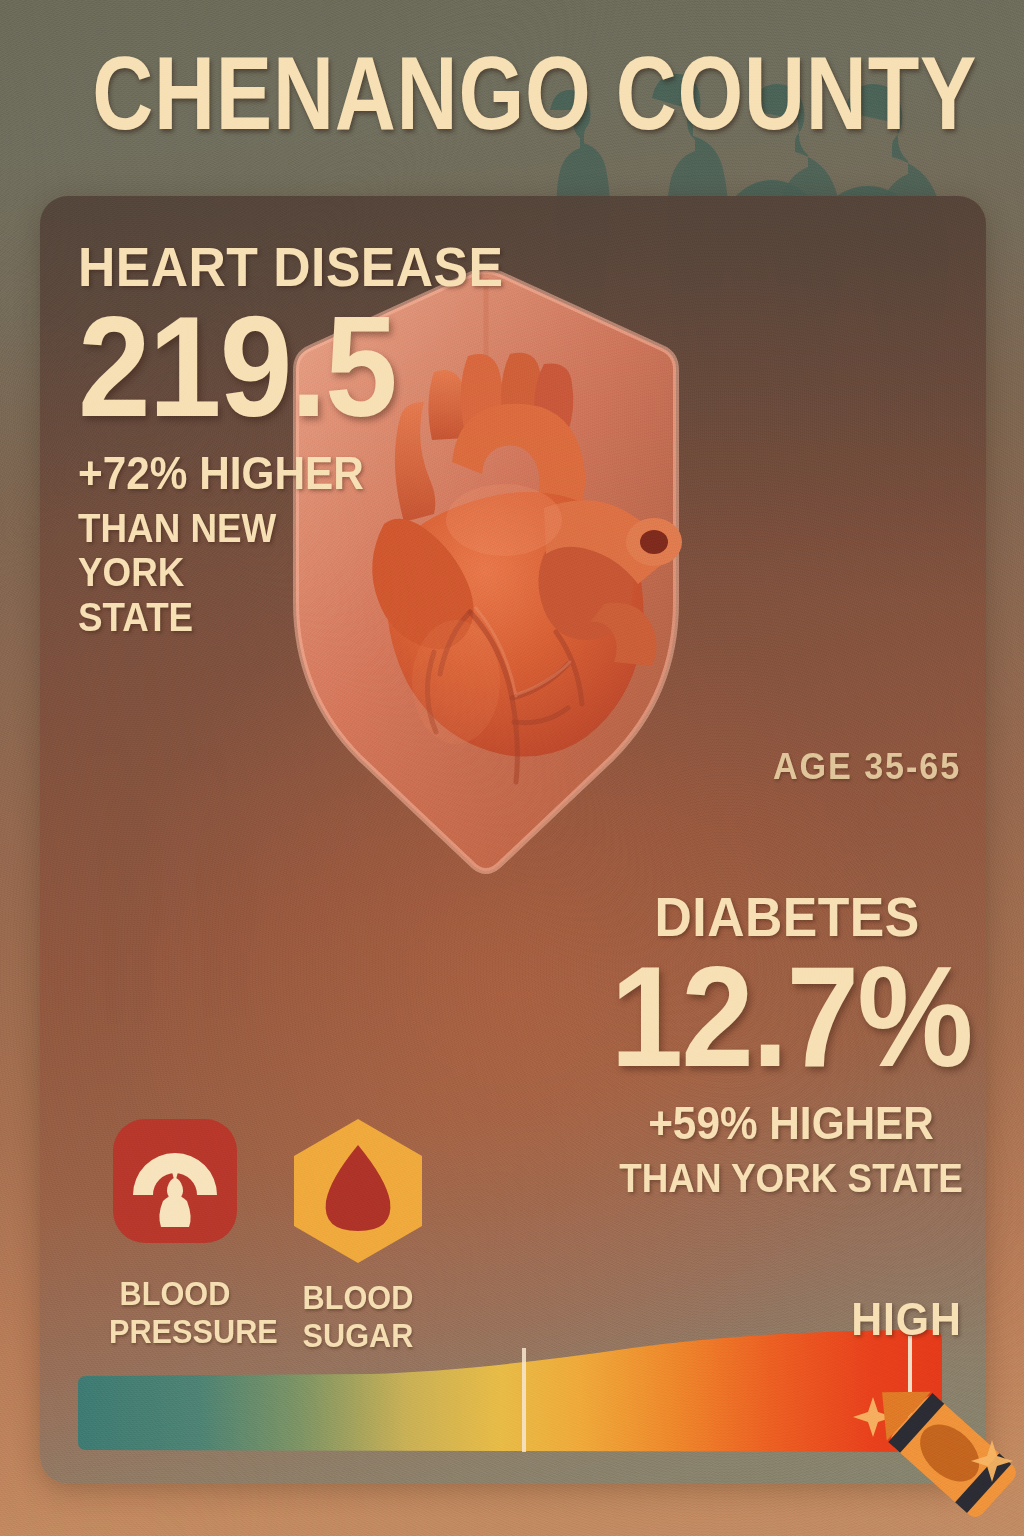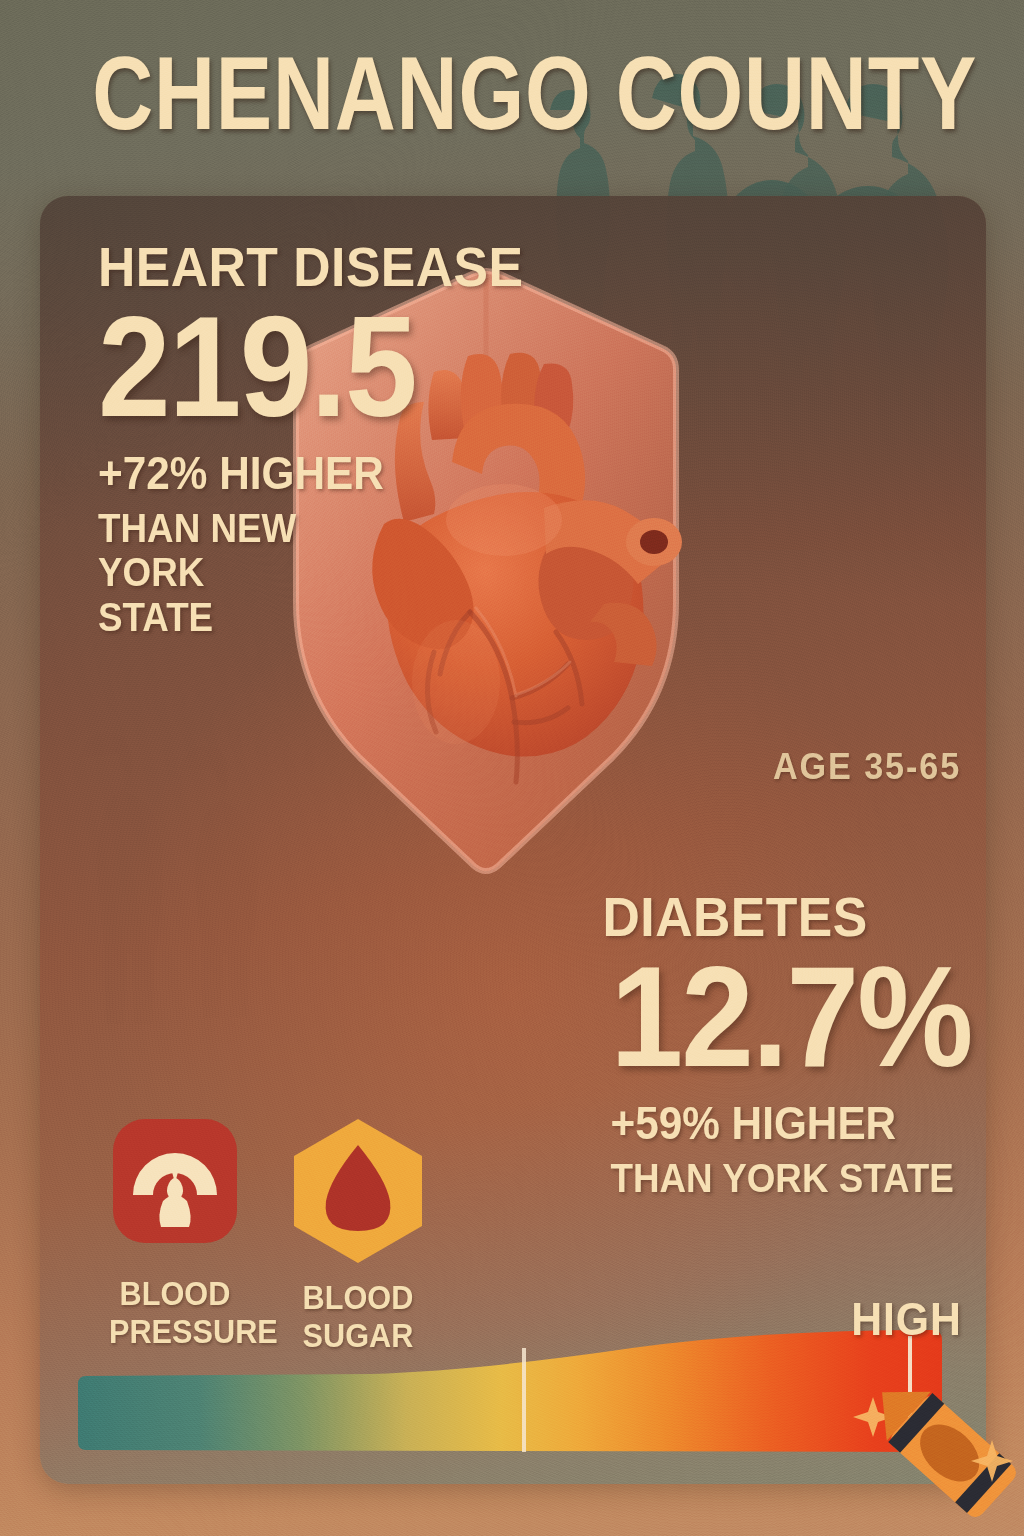--- a/index.html
+++ b/index.html
@@ -124,22 +124,22 @@
     left: 256px;
     top: 252px;
     width: 460px;
     height: 680px;
     z-index: 20;
   }
   .shield-wrap svg { width: 100%; height: 100%; display: block; }
 
   
   .stat { position: absolute; z-index: 30; color: #f7e0b4; }
-  .cond-hd  { left: 98px;  top: 240px;  }
-  .cond-db  { right: 52px; top: 890px; text-align: left; }
+  .cond-hd  { left: 78px;  top: 240px;  }
+  .cond-db  { right: 52px; top: 890px; text-align: center; }
 
   .cond-name {
     font-family: "Liberation Sans Narrow", "Liberation Sans", sans-serif;
     font-size: 55px;
     font-weight: 700;
     letter-spacing: .5px;
     line-height: 1;
     text-shadow: 2px 2px 4px rgba(50,24,12,.38);
     white-space: nowrap;
     transform: scaleX(.94);

